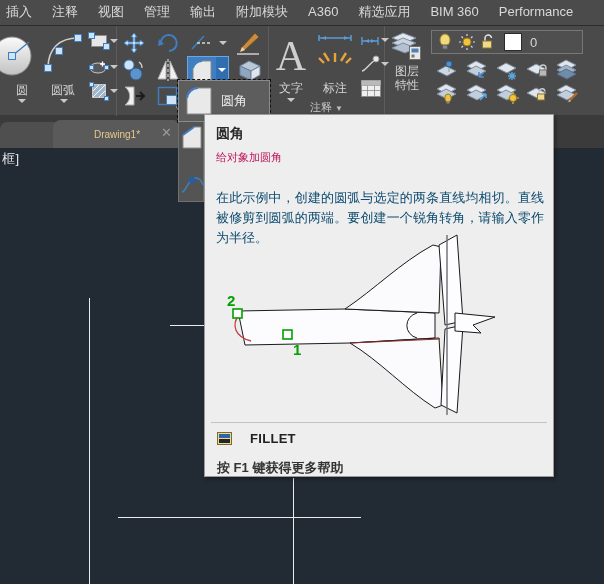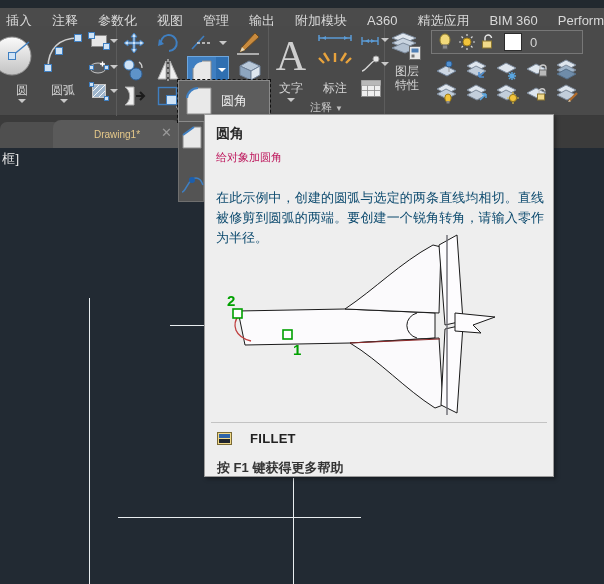--- a/index.html
+++ b/index.html
@@ -8,23 +8,22 @@
     background:#22292f;
     font-family:"Liberation Sans","DejaVu Sans",sans-serif;
     -webkit-font-smoothing:antialiased;
   }
 
   
   .tabbar{
     position:absolute;left:0;top:0;width:604px;height:26px;
     background:#4b4b4b;
     border-bottom:1px solid #2c2c2c;
-    display:flex;align-items:center;
+    display:flex;align-items:flex-end;
     box-sizing:border-box;
-    margin-top:8px;
   }
   .tabbar .tab{
     color:#d9d9d9;font-size:13px;line-height:26px;
     padding:0 10px;white-space:nowrap;cursor:default;
   }
   .tabbar .tab.first{padding-left:6px;}
 
   
   .ribbon{
     position:absolute;left:0;top:26px;width:604px;height:90px;
@@ -146,21 +145,20 @@
   .cmdicon::before{
     content:"";position:absolute;left:1px;top:1px;width:11px;height:4px;background:#2f64a8;
   }
 </style>
 </head>
 <body>
 
 <div class="tabbar">
   <div class="tab first">插入</div>
   <div class="tab">注释</div>
-  <div class="tab">参数化</div>
   <div class="tab">视图</div>
   <div class="tab">管理</div>
   <div class="tab">输出</div>
   <div class="tab">附加模块</div>
   <div class="tab">A360</div>
   <div class="tab">精选应用</div>
   <div class="tab">BIM 360</div>
   <div class="tab">Performance</div>
 </div>
 

